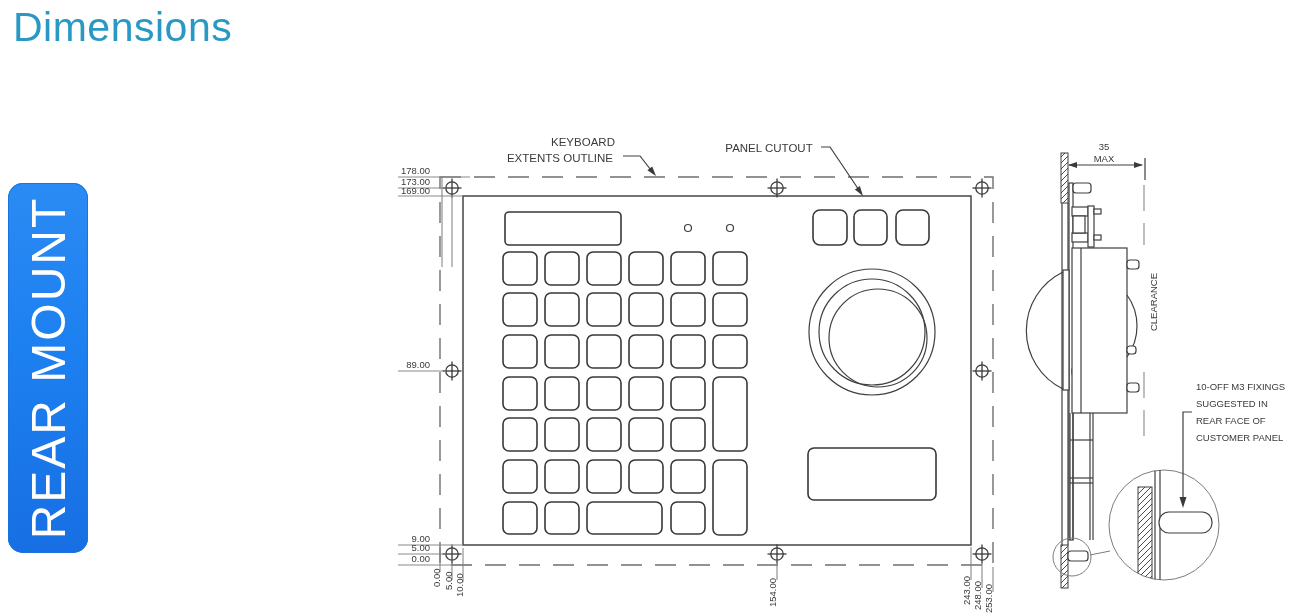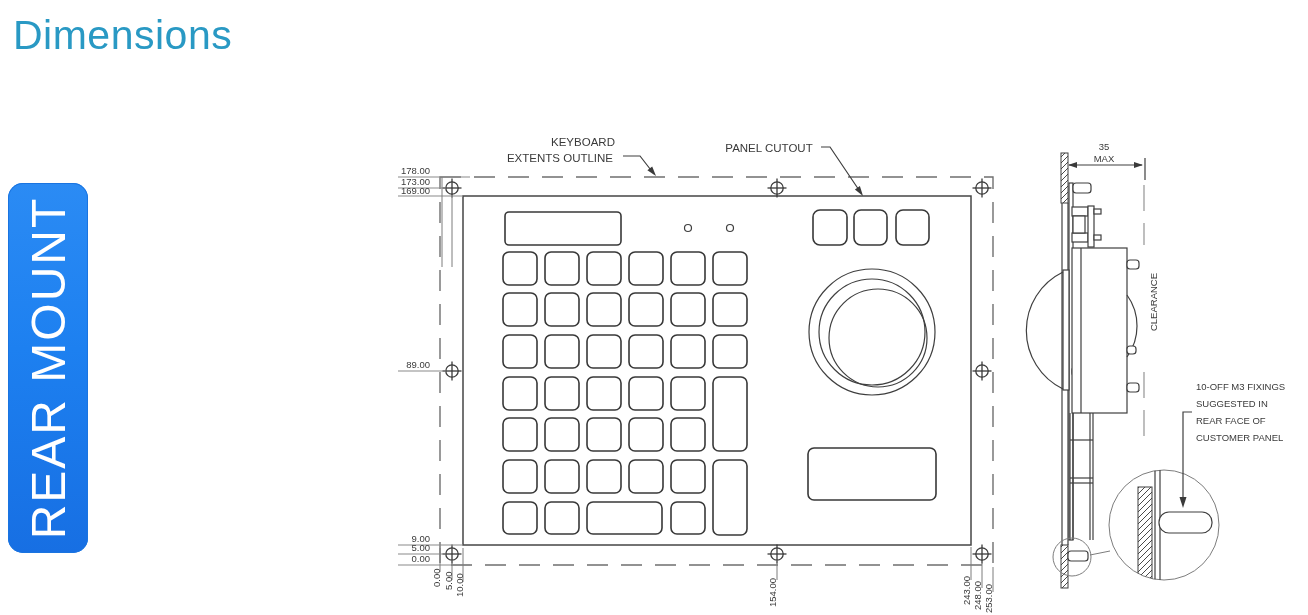--- a/index.html
+++ b/index.html
@@ -1,18 +1,18 @@
 <!DOCTYPE html>
 <html><head>
 <meta charset="utf-8">
 <style>
   html,body{margin:0;padding:0;background:#ffffff;width:1308px;height:615px;
     font-family:"Liberation Sans",sans-serif;overflow:hidden;position:relative;}
   #stage{position:absolute;inset:0;width:1308px;height:615px;}
-  .page-title{position:absolute;left:13px;top:12px;font-size:41px;font-weight:400;
+  .page-title{position:absolute;left:13px;top:4px;font-size:41px;font-weight:400;
     color:#2999c4;letter-spacing:0.5px;text-align:right;}
   .badge{position:absolute;left:8px;top:183px;width:80px;height:370px;border-radius:15px;
     background:linear-gradient(180deg,#2b8bf4 0%,#1d80f0 45%,#176fe3 100%);
     box-shadow:0 0 0 1px #1a74e0 inset;}
   .badge span{position:absolute;left:50%;top:50%;transform:translate(-50%,-50%) rotate(-90deg);
     white-space:nowrap;color:#ffffff;font-size:48px;font-weight:400;letter-spacing:2px;}
   svg{position:absolute;left:0;top:0;}
   svg text{font-family:"Liberation Sans",sans-serif;fill:#3a3a3a;}
   .k{fill:#ffffff;stroke:#383838;stroke-width:1.6px;}
   .ln{fill:none;stroke:#3f3f3f;stroke-width:1.2px;}

